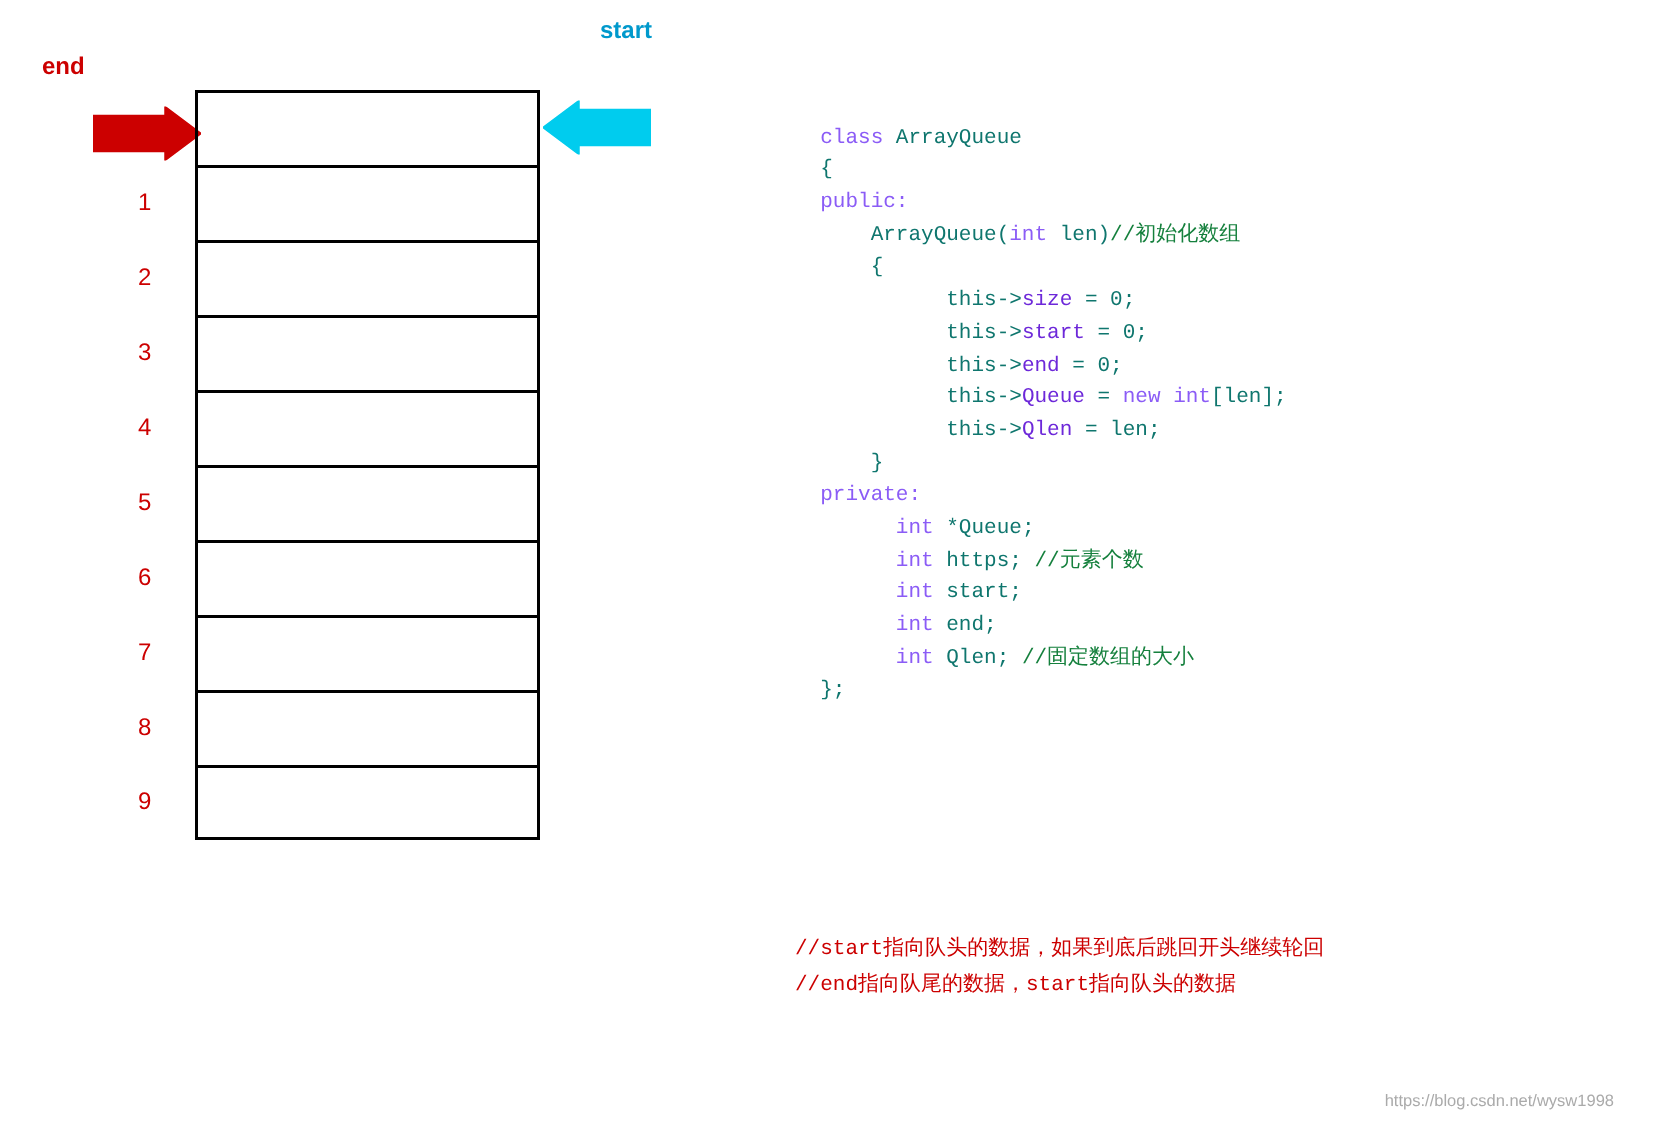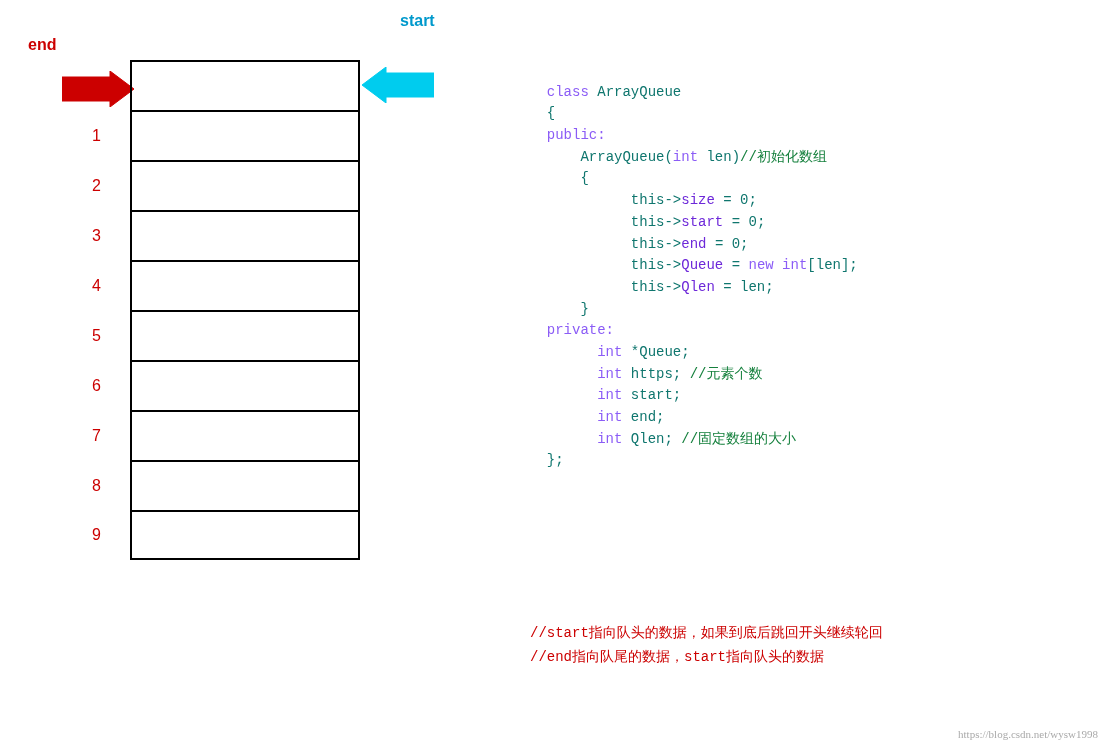--- a/index.html
+++ b/index.html
@@ -94,24 +94,24 @@
       font-size: 14px;
       color: #cc0000;
       font-family: 'Courier New', Courier, monospace;
       line-height: 1.7;
       margin-top: 32px;
     }
 
     .watermark {
       position: absolute;
       bottom: 8px;
-      right: 4px;
+      right: 26px;
       font-size: 11px;
       color: #aaaaaa;
-      font-family: Liberation Serif, serif;
+      font-family: Liberation Sans, sans-serif;
     }
   </style>
 </head>
 <body>
 
 <div class="label-end">end</div>
 
 <div class="label-start">start</div>
 
 <div class="arrow-end">

